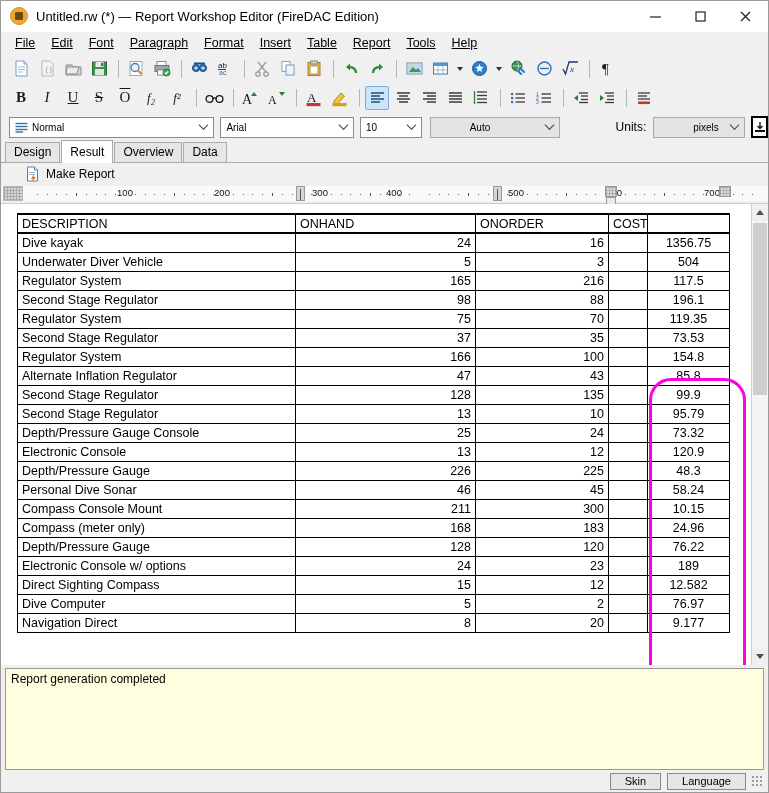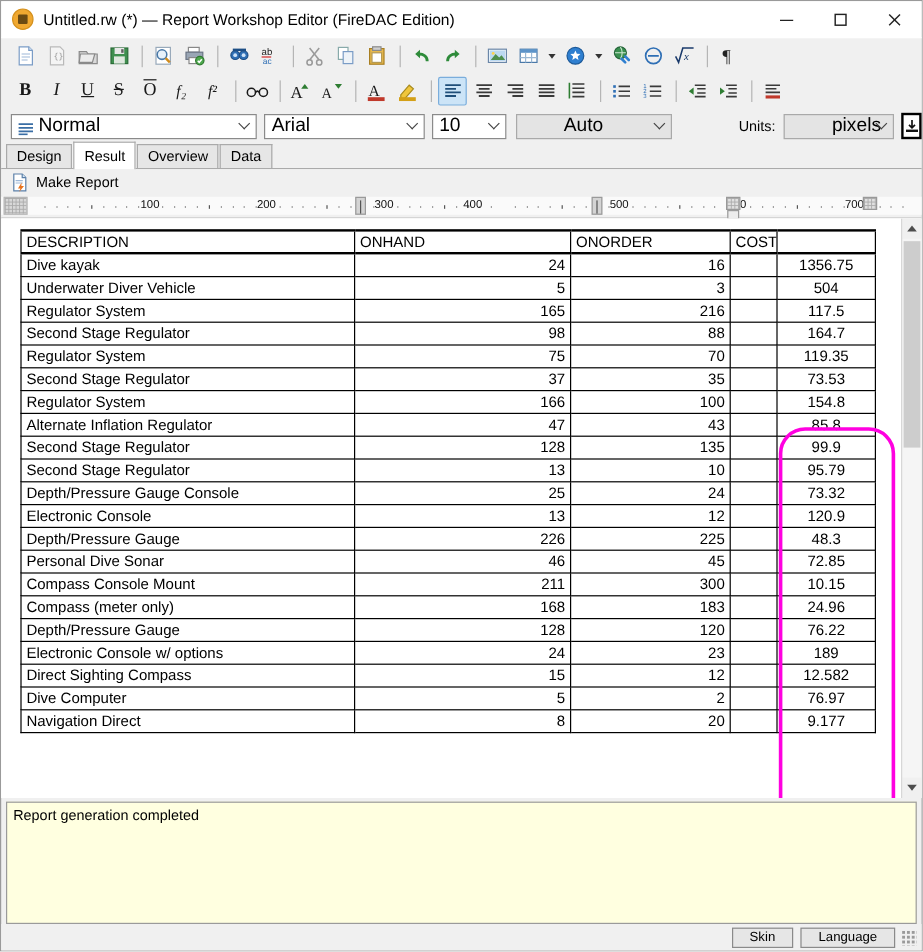--- a/index.html
+++ b/index.html
@@ -115,21 +115,21 @@
     height: 30px; flex: 0 0 30px;
     background: #f0f0f0;
     display: flex; align-items: center;
     padding-left: 8px;
   }
   .combo {
     height: 21px;
     background: #ffffff;
     border: 1px solid #8a8a8a;
     display: flex; align-items: center;
-    font-size: 16px; color: #000;
+    font-size: 10px; color: #000;
     padding-left: 5px;
     position: relative;
   }
   .combo.gray { background: #e4e4e4; border-color: #a9a9a9; padding-left: 39px; }
   .combo .arrow {
     position: absolute; right: 6px; top: 50%;
     margin-top: -2px;
     width: 7px; height: 7px;
     border-left: 1.4px solid #444;
     border-bottom: 1.4px solid #444;
@@ -173,21 +173,21 @@
     padding-top: 4px; padding-bottom: 4px;
     margin-bottom: -1px;
     position: relative; z-index: 2;
   }
 
   
   .actionbar {
     height: 22px; flex: 0 0 22px;
     background: #f0f0f0;
     display: flex; align-items: center;
-    padding-left: 8px;
+    padding-left: 24px;
   }
   .mr-icon { width: 16px; height: 16px; margin-right: 5px; flex: 0 0 16px; }
   .mr-label { font-size: 12px; color: #000; }
 
   
   .rulerwrap {
     height: 19px; flex: 0 0 19px;
     background: #f0f0f0;
     position: relative;
     border-bottom: 1px solid #cfcfcf;
@@ -387,20 +387,32 @@
       </div>
       <div class="wbtn">
         <svg width="13" height="13" viewBox="0 0 13 13">
             <line x1="2" y1="2" x2="11" y2="11" stroke="#222" stroke-width="1.2"></line>
             <line x1="11" y1="2" x2="2" y2="11" stroke="#222" stroke-width="1.2"></line>
           </svg>
       </div>
     </div>
   </div>
 
+  <div class="menubar">
+    <div class="menu-item"><u>File</u></div>
+    <div class="menu-item"><u>Edit</u></div>
+    <div class="menu-item"><u>Font</u></div>
+    <div class="menu-item"><u>Paragraph</u></div>
+    <div class="menu-item"><u>Format</u></div>
+    <div class="menu-item"><u>Insert</u></div>
+    <div class="menu-item"><u>Table</u></div>
+    <div class="menu-item"><u>Report</u></div>
+    <div class="menu-item"><u>Tools</u></div>
+    <div class="menu-item"><u>Help</u></div>
+  </div>
 
   <div class="toolbar">
     <div class="tbtn">
       <svg width="17" height="17" viewBox="0 0 17 17">
           <path d="M3 1h8l3 3v12H3z" fill="#fff" stroke="#7a9cc6" stroke-width="1"></path>
           <path d="M11 1v3h3" fill="#dce9f7" stroke="#7a9cc6"></path>
           <line x1="5" y1="7" x2="12" y2="7" stroke="#9db8d8"></line>
           <line x1="5" y1="9.5" x2="12" y2="9.5" stroke="#9db8d8"></line>
           <line x1="5" y1="12" x2="10" y2="12" stroke="#9db8d8"></line>
         </svg>
@@ -894,21 +906,21 @@
               <td class="c-onhand">165</td>
               <td class="c-onord">216</td>
               <td class="c-cost"></td>
               <td class="c-val">117.5</td>
             </tr>
             <tr>
               <td class="c-desc">Second Stage Regulator</td>
               <td class="c-onhand">98</td>
               <td class="c-onord">88</td>
               <td class="c-cost"></td>
-              <td class="c-val">164.7</td>
+              <td class="c-val">196.1</td>
             </tr>
             <tr>
               <td class="c-desc">Regulator System</td>
               <td class="c-onhand">75</td>
               <td class="c-onord">70</td>
               <td class="c-cost"></td>
               <td class="c-val">119.35</td>
             </tr>
             <tr>
               <td class="c-desc">Second Stage Regulator</td>
@@ -964,21 +976,21 @@
               <td class="c-onhand">226</td>
               <td class="c-onord">225</td>
               <td class="c-cost"></td>
               <td class="c-val">48.3</td>
             </tr>
             <tr>
               <td class="c-desc">Personal Dive Sonar</td>
               <td class="c-onhand">46</td>
               <td class="c-onord">45</td>
               <td class="c-cost"></td>
-              <td class="c-val">72.85</td>
+              <td class="c-val">58.24</td>
             </tr>
             <tr>
               <td class="c-desc">Compass Console Mount</td>
               <td class="c-onhand">211</td>
               <td class="c-onord">300</td>
               <td class="c-cost"></td>
               <td class="c-val">10.15</td>
             </tr>
             <tr>
               <td class="c-desc">Compass (meter only)</td>

